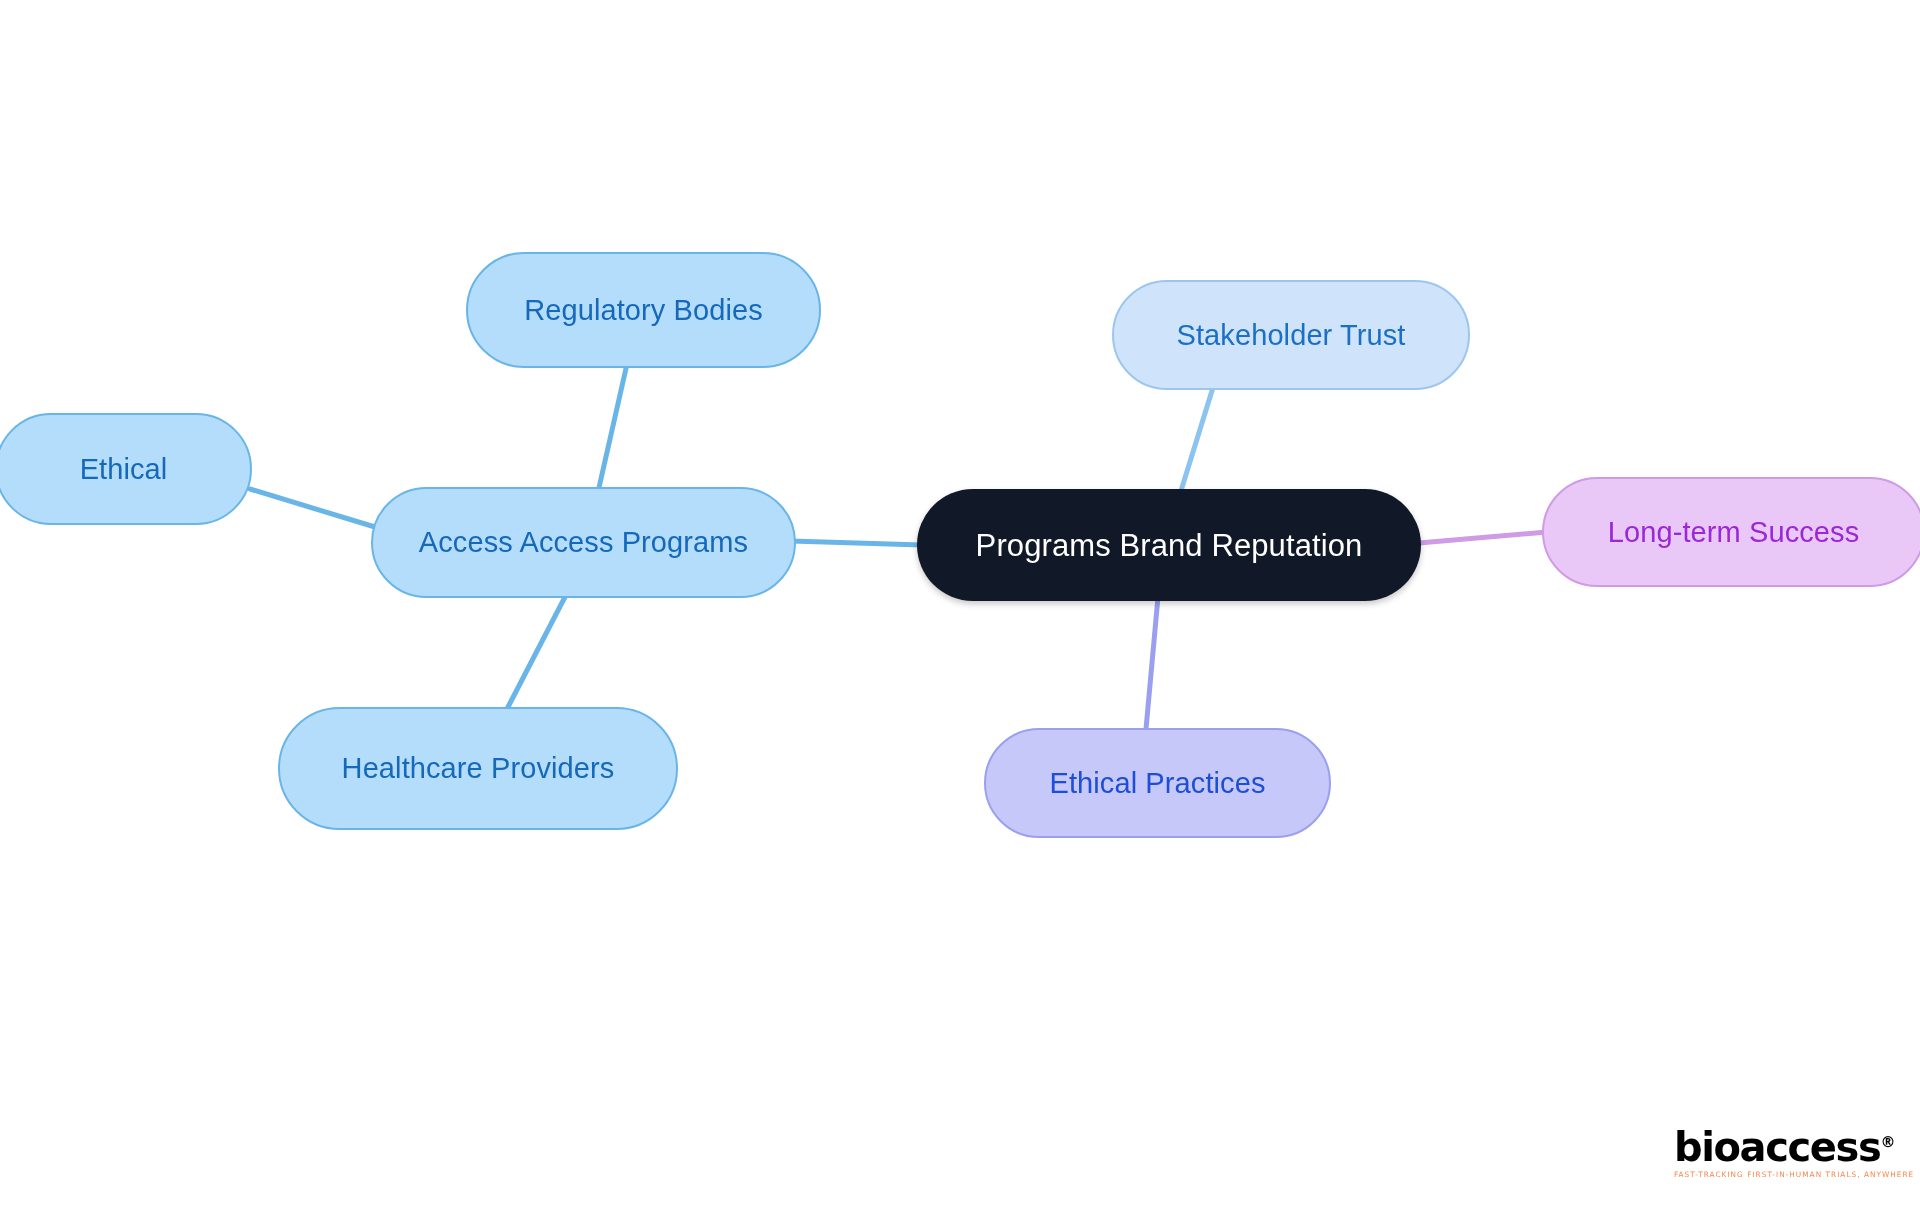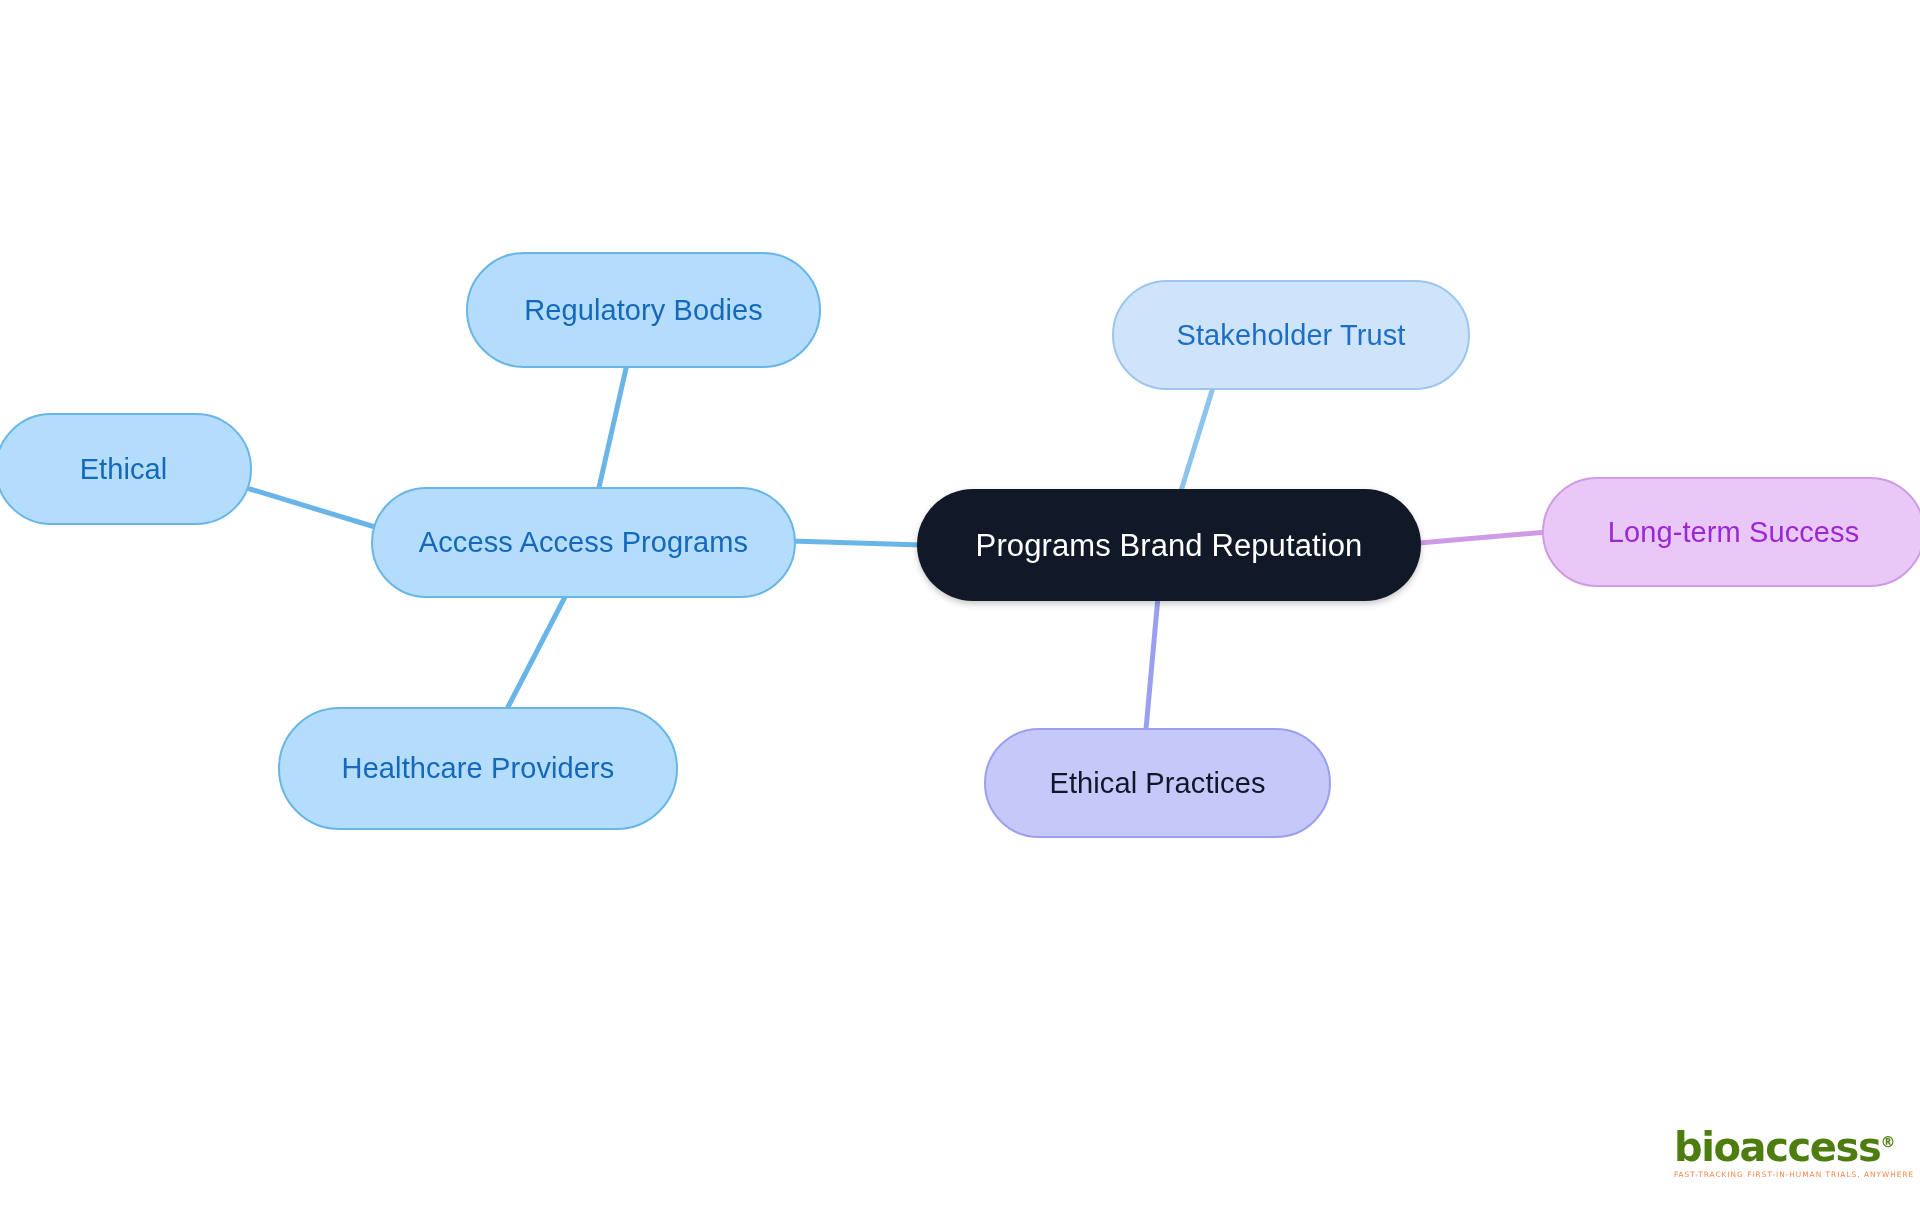--- a/index.html
+++ b/index.html
@@ -65,21 +65,21 @@
     background: #cfe4fb;
     border-color: #9cc6ef;
     color: #1b6fc4;
     font-size: 29px;
   }
 
   
   .node.periwinkle {
     background: #c5c8f8;
     border-color: #9aa0ef;
-    color: #0f172a;
+    color: #1d4ed8;
     font-size: 29px;
   }
 
   
   .node.purple {
     background: #e9c8f8;
     border-color: #cf9ae6;
     color: #9b27d6;
     font-size: 29px;
   }
@@ -114,21 +114,21 @@
     display: flex;
     flex-direction: column;
     align-items: flex-start;
     justify-content: flex-start;
   }
   #logo .logo-word {
     font-family: "DejaVu Sans", sans-serif;
     font-weight: bold;
     font-size: 40px;
     line-height: 0.98;
-    color: #4d7c0f;
+    color: #000000;
     letter-spacing: -1.4px;
     position: relative;
   }
   #logo .logo-reg {
     font-size: 15px;
     vertical-align: super;
     line-height: 1;
     letter-spacing: 0;
   }
   #logo .logo-tagline {

